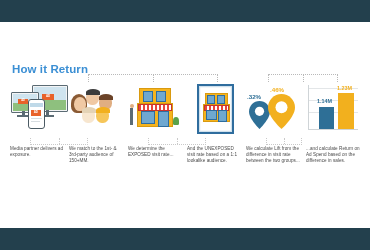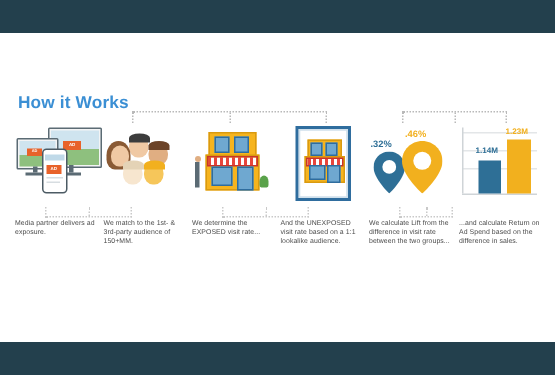--- a/index.html
+++ b/index.html
@@ -209,21 +209,21 @@
   }
 </style>
 </head>
 <body>
 
 <div id="slide">
 
   <div class="band band-top"></div>
   <div class="band band-bottom"></div>
 
-  <div class="page-title">How it Works</div>
+  <div class="page-title">How it Return</div>
 
   <div class="bracket" style="left:88px; top:74px; width:128px;">
     <span class="stem"></span>
   </div>
   <div class="bracket" style="left:268px; top:74px; width:68px;">
     <span class="stem"></span>
   </div>
 
   <div class="bracket-dn" style="left:30px; top:138px; width:56px;">
     <span class="stem"></span>

